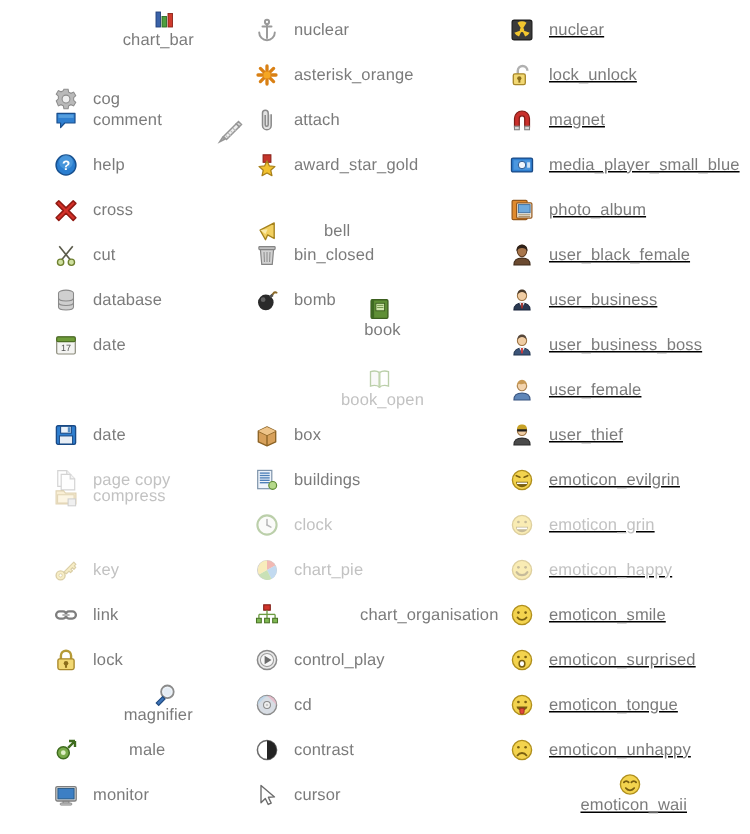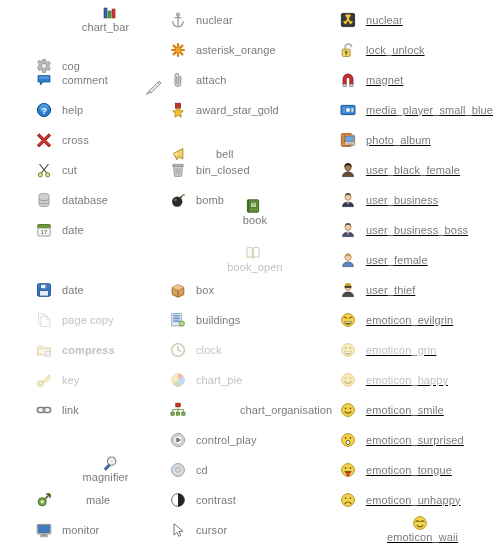--- a/index.html
+++ b/index.html
@@ -196,21 +196,21 @@
             <svg viewBox="0 0 16 16">
               <path d="M2.5 1.8h6l3 3v7.4h-9z" fill="#fdfdfd" stroke="#9a9a9a" stroke-width=".8"></path>
               <path d="M8.5 1.8v3h3" fill="#e4e4e4" stroke="#9a9a9a" stroke-width=".8"></path>
               <path d="M4.8 4.2h6l3 3v7.4h-9z" fill="#fdfdfd" stroke="#9a9a9a" stroke-width=".8"></path>
               <path d="M10.8 4.2v3h3" fill="#e4e4e4" stroke="#9a9a9a" stroke-width=".8"></path>
             </svg>
           </span>
         </span>
         <span class="lbl">page copy</span>
       </div>
-      <div class="row faded" style="top: 335px; width: 100%; font-weight: bold;">
+      <div class="row faded" style="top: 316px; width: 100%;">
         <span class="icon-slot">
           <span class="ic">
             <svg viewBox="0 0 16 16">
               <path d="M1.4 4.2h5l1.3 1.6h6.9v7.2H1.4z" fill="#f1d99a" stroke="#b99a4e" stroke-width=".8"></path>
               <path d="M2.4 6.8h11v5.6h-11z" fill="#fae9bd" stroke="#b99a4e" stroke-width=".7"></path>
               <rect x="9.4" y="9.6" width="5" height="4.6" fill="#dcdcdc" stroke="#8d8d8d" stroke-width=".7"></rect>
             </svg>
           </span>
         </span>
         <span class="lbl">compress</span>
@@ -233,20 +233,33 @@
             <svg viewBox="0 0 16 16">
               <g fill="none" stroke="#7d7d7d" stroke-width="1.5">
                 <rect x="1.4" y="5.6" width="7" height="4.8" rx="2.4"></rect>
                 <rect x="7.6" y="5.6" width="7" height="4.8" rx="2.4"></rect>
               </g>
               <line x1="5.6" y1="8" x2="10.4" y2="8" stroke="#b4b4b4" stroke-width="1.3"></line>
             </svg>
           </span>
         </span>
         <span class="lbl">link</span>
+      </div>
+      <div class="row" style="top: 425px; width: 100%;">
+        <span class="icon-slot">
+          <span class="ic">
+            <svg viewBox="0 0 16 16">
+              <path d="M4.6 7.4V5.2a3.4 3.4 0 0 1 6.8 0v2.2" fill="none" stroke="#b59a36" stroke-width="1.6"></path>
+              <rect x="2.6" y="7.2" width="10.8" height="7.2" rx="1.2" fill="#f2d873" stroke="#a8882a" stroke-width=".9"></rect>
+              <circle cx="8" cy="10.2" r="1.5" fill="#8c6f1c"></circle>
+              <rect x="7.3" y="10.4" width="1.4" height="2.8" fill="#8c6f1c"></rect>
+            </svg>
+          </span>
+        </span>
+        <span class="lbl">lock</span>
       </div>
       <div class="row" style="top: 455px; width: 100%; flex-direction: column;">
         <span class="icon-slot">
           <span class="ic">
             <svg viewBox="0 0 16 16">
               <circle cx="9.6" cy="6.2" r="4.2" fill="#eef3f8" stroke="#8b8b8b" stroke-width="1.2"></circle>
               <circle cx="9.6" cy="6.2" r="2.6" fill="#dfe8f2" opacity=".7"></circle>
               <path d="M6.4 9.4 2.2 13.6l1.6 1.6 4.2-4.2z" fill="#3d74b8" stroke="#1f4a80" stroke-width=".8"></path>
             </svg>
           </span>

